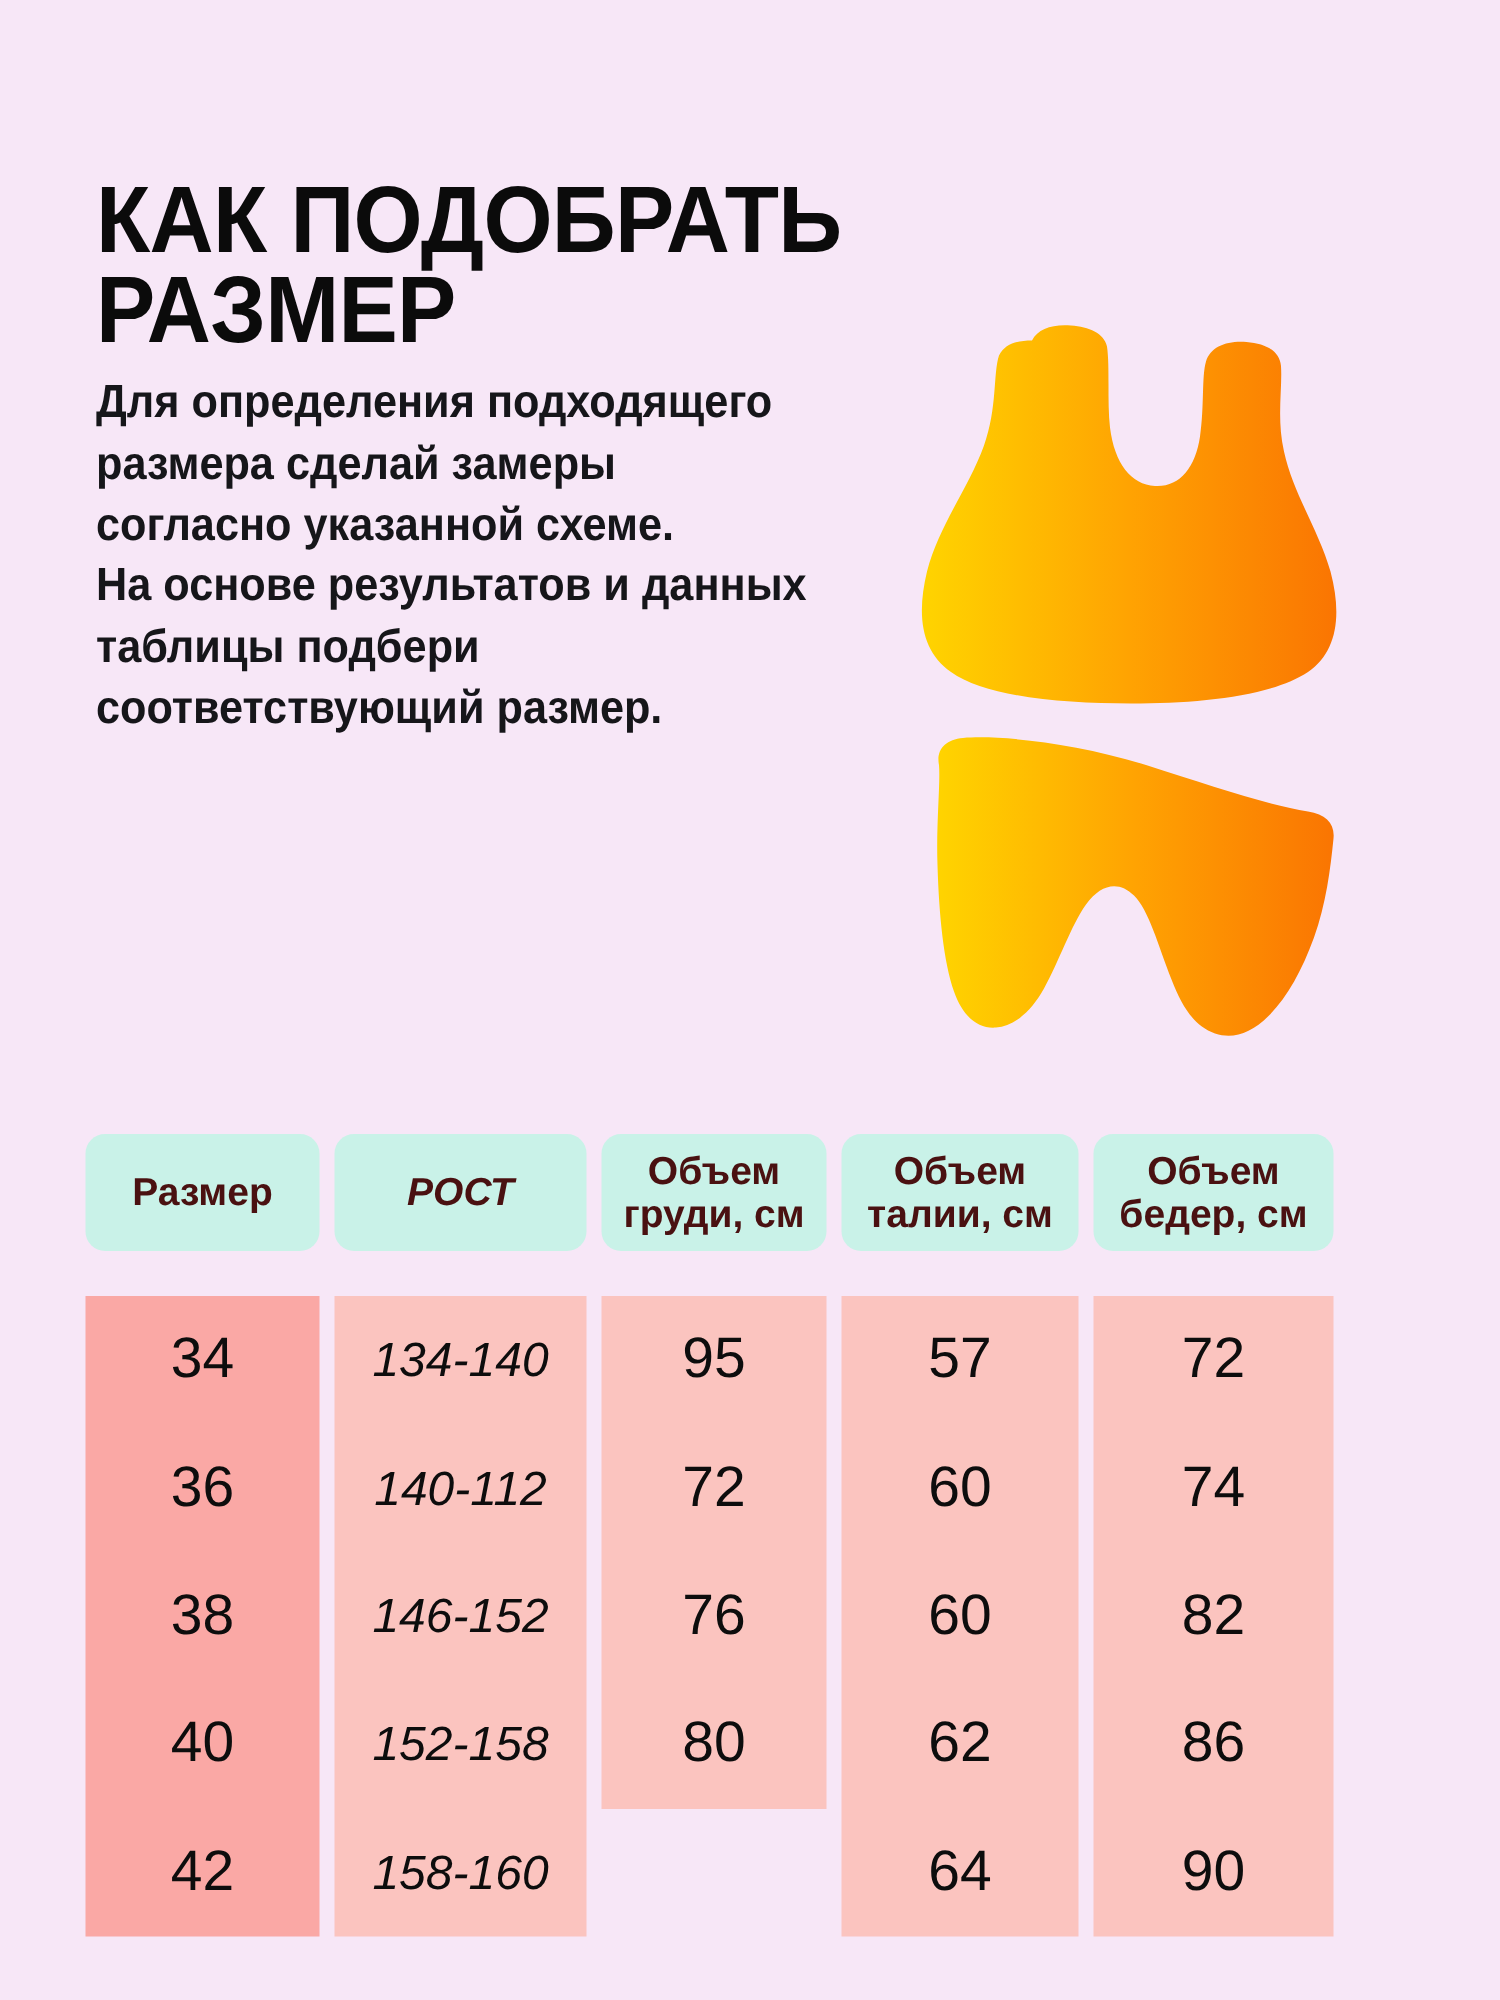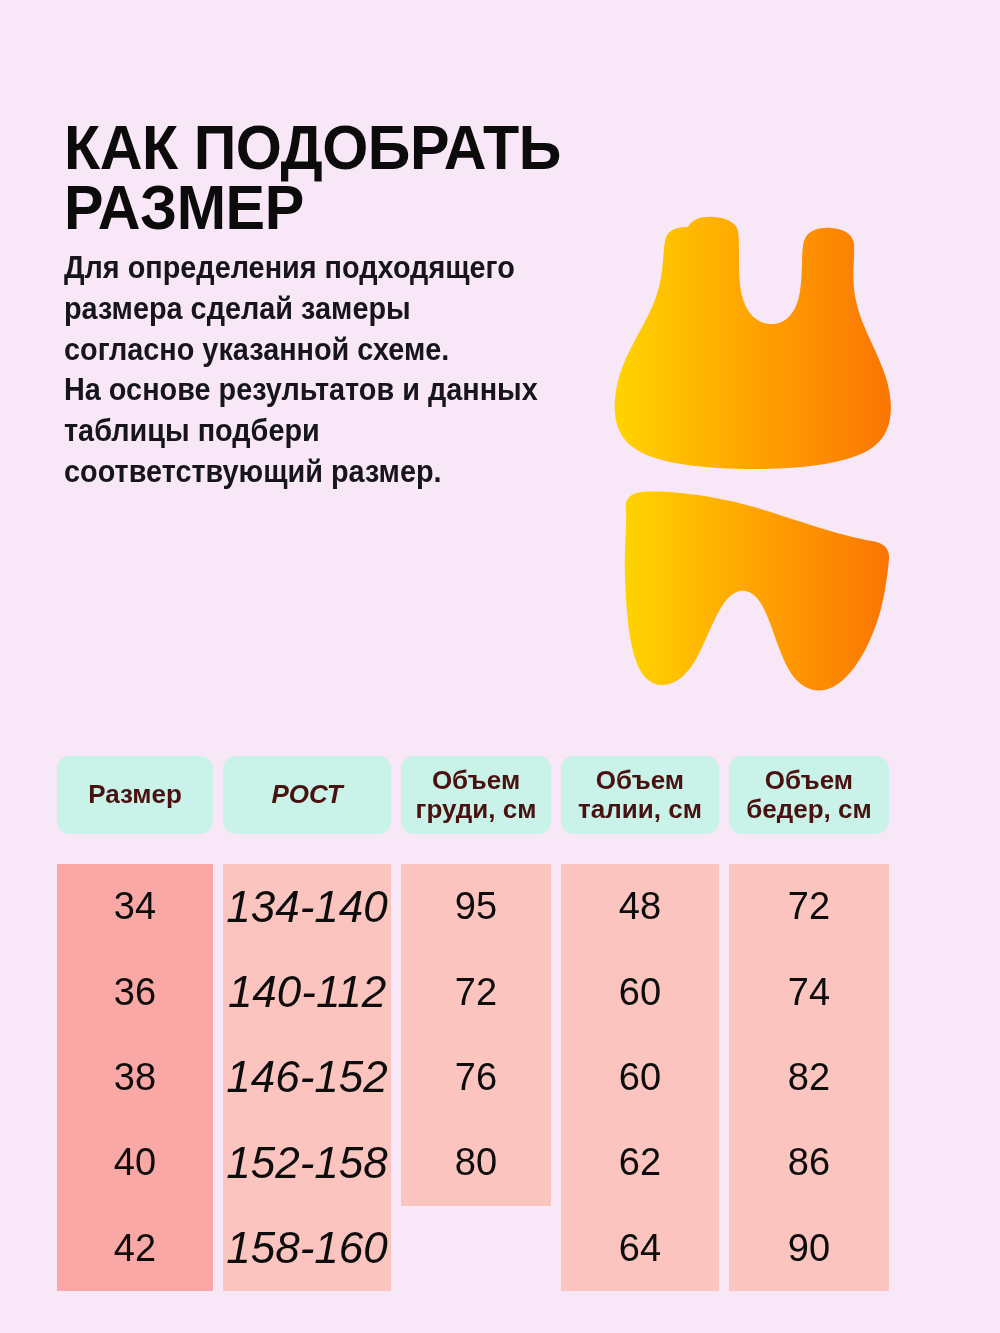--- a/index.html
+++ b/index.html
@@ -116,21 +116,21 @@
     height: 85.4px;
     display: flex;
     align-items: center;
     justify-content: center;
     font-family: "Liberation Sans Narrow", "Liberation Sans", sans-serif;
     font-weight: normal;
     font-size: 38px;
     color: #0d0d0d;
     letter-spacing: 0px;
   }
-  .col-1 .cell { font-size: 44px; }
+  .col-1 .cell { font-size: 32px; }
 </style>
 </head>
 <body>
 
 <div id="page">
 
   <div class="intro">
     <h1 class="title">КАК ПОДОБРАТЬ
 РАЗМЕР</h1>
     <p class="intro-body">Для определения подходящего
@@ -232,21 +232,21 @@
         <div class="cell">72</div>
         <div class="cell">76</div>
         <div class="cell">80</div>
       </div>
     </div>
 
     <div class="col col-3">
       <div class="col-head">Объем
 талии, см</div>
       <div class="col-body">
-        <div class="cell">48</div>
+        <div class="cell">57</div>
         <div class="cell">60</div>
         <div class="cell">60</div>
         <div class="cell">62</div>
         <div class="cell">64</div>
       </div>
     </div>
 
     <div class="col col-4">
       <div class="col-head">Объем
 бедер, см</div>

